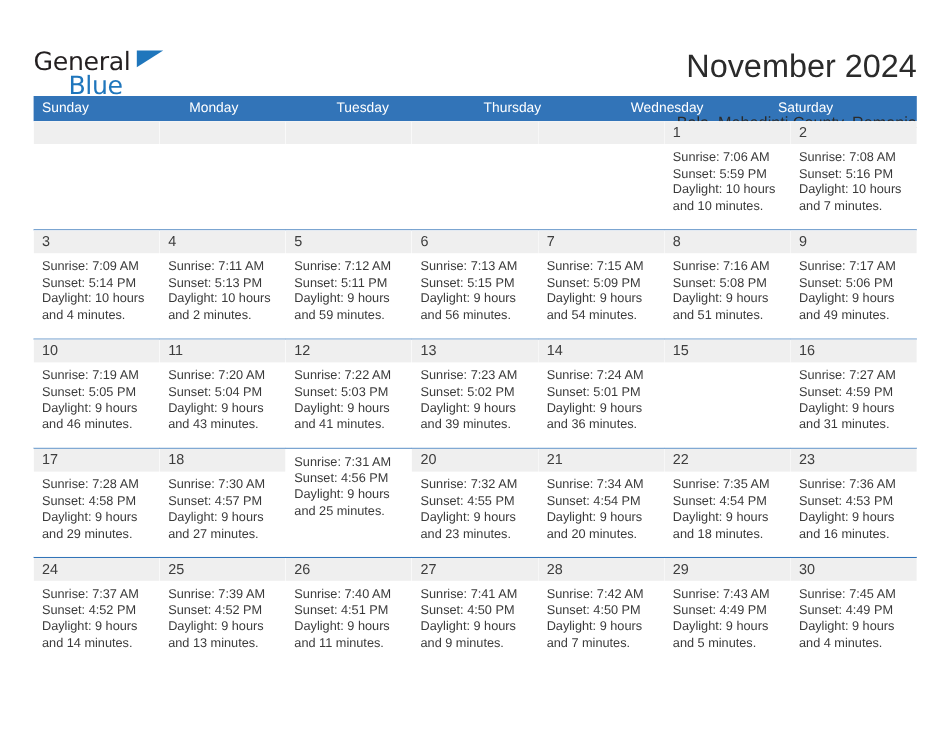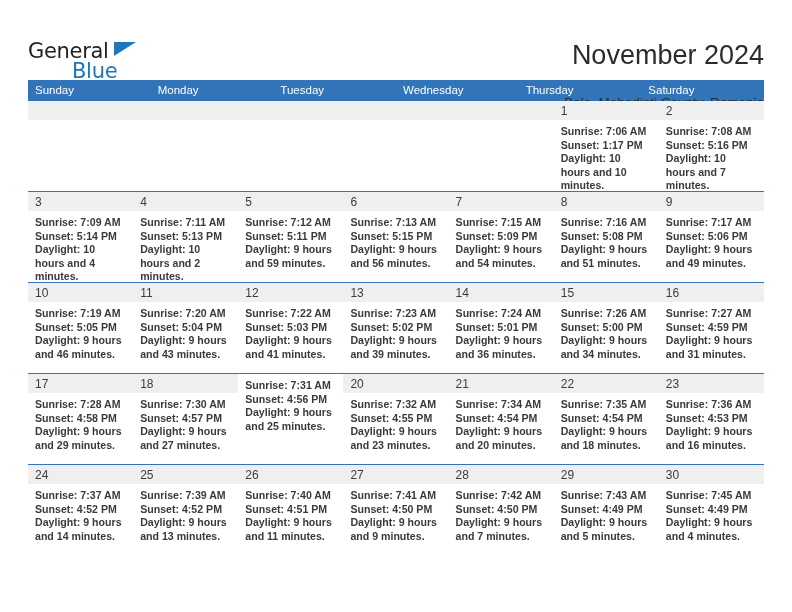--- a/index.html
+++ b/index.html
@@ -41,21 +41,21 @@
     position: absolute;
     left: 0;
     top: 0;
     font-size: 21px;
     letter-spacing: -0.3px;
     color: #231f20;
     font-family: "DejaVu Sans", sans-serif;
   }
   .logo .word-blue {
     position: absolute;
-    left: 44px;
+    left: 29px;
     top: 20px;
     font-size: 21px;
     letter-spacing: -0.3px;
     color: #1f76bc;
     font-family: "DejaVu Sans", sans-serif;
   }
   .logo .flag {
     position: absolute;
     left: 86px;
     top: 3px;
@@ -127,21 +127,20 @@
   .day-cell.empty .daynum-band {
     background: #efefef;
   }
   .daynum {
     font-size: 12px;
     color: #3d3d3d;
     line-height: 19px;
   }
   .cell-body {
     padding: 5px 7px 0 7px;
-    font-weight: bold;
   }
   .cell-body div {
     font-size: 10.6px;
     line-height: 13.6px;
     color: #3a3a3a;
     white-space: nowrap;
   }
   .cell-body .daylight-line {
     white-space: normal;
   }
@@ -165,22 +164,22 @@
     </div>
 
   </div>
 
   <div class="calendar">
 
     <div class="weekday-row">
       <div class="weekday">Sunday</div>
       <div class="weekday">Monday</div>
       <div class="weekday">Tuesday</div>
+      <div class="weekday">Thursday</div>
       <div class="weekday">Wednesday</div>
-      <div class="weekday">Thursday</div>
       <div class="weekday">Saturday</div>
     </div>
 
     <div id="weeks-container">
         <div class="week-row">
           <div class="day-cell empty">
             <div class="daynum-band"><span class="daynum"></span></div>
           </div>
           <div class="day-cell empty">
             <div class="daynum-band"><span class="daynum"></span></div>
@@ -191,21 +190,21 @@
           <div class="day-cell empty">
             <div class="daynum-band"><span class="daynum"></span></div>
           </div>
           <div class="day-cell empty">
             <div class="daynum-band"><span class="daynum"></span></div>
           </div>
           <div class="day-cell">
             <div class="daynum-band"><span class="daynum">1</span></div>
             <div class="cell-body">
               <div>Sunrise: 7:06 AM</div>
-              <div>Sunset: 1:17 PM</div>
+              <div>Sunset: 5:59 PM</div>
               <div class="daylight-line">Daylight: 10 hours and 10 minutes.</div>
             </div>
           </div>
           <div class="day-cell">
             <div class="daynum-band"><span class="daynum">2</span></div>
             <div class="cell-body">
               <div>Sunrise: 7:08 AM</div>
               <div>Sunset: 5:16 PM</div>
               <div class="daylight-line">Daylight: 10 hours and 7 minutes.</div>
             </div>
@@ -305,25 +304,20 @@
           <div class="day-cell">
             <div class="daynum-band"><span class="daynum">14</span></div>
             <div class="cell-body">
               <div>Sunrise: 7:24 AM</div>
               <div>Sunset: 5:01 PM</div>
               <div class="daylight-line">Daylight: 9 hours and 36 minutes.</div>
             </div>
           </div>
           <div class="day-cell">
             <div class="daynum-band"><span class="daynum">15</span></div>
-            <div class="cell-body">
-              <div>Sunrise: 7:26 AM</div>
-              <div>Sunset: 5:00 PM</div>
-              <div class="daylight-line">Daylight: 9 hours and 34 minutes.</div>
-            </div>
           </div>
           <div class="day-cell">
             <div class="daynum-band"><span class="daynum">16</span></div>
             <div class="cell-body">
               <div>Sunrise: 7:27 AM</div>
               <div>Sunset: 4:59 PM</div>
               <div class="daylight-line">Daylight: 9 hours and 31 minutes.</div>
             </div>
           </div>
         </div>

